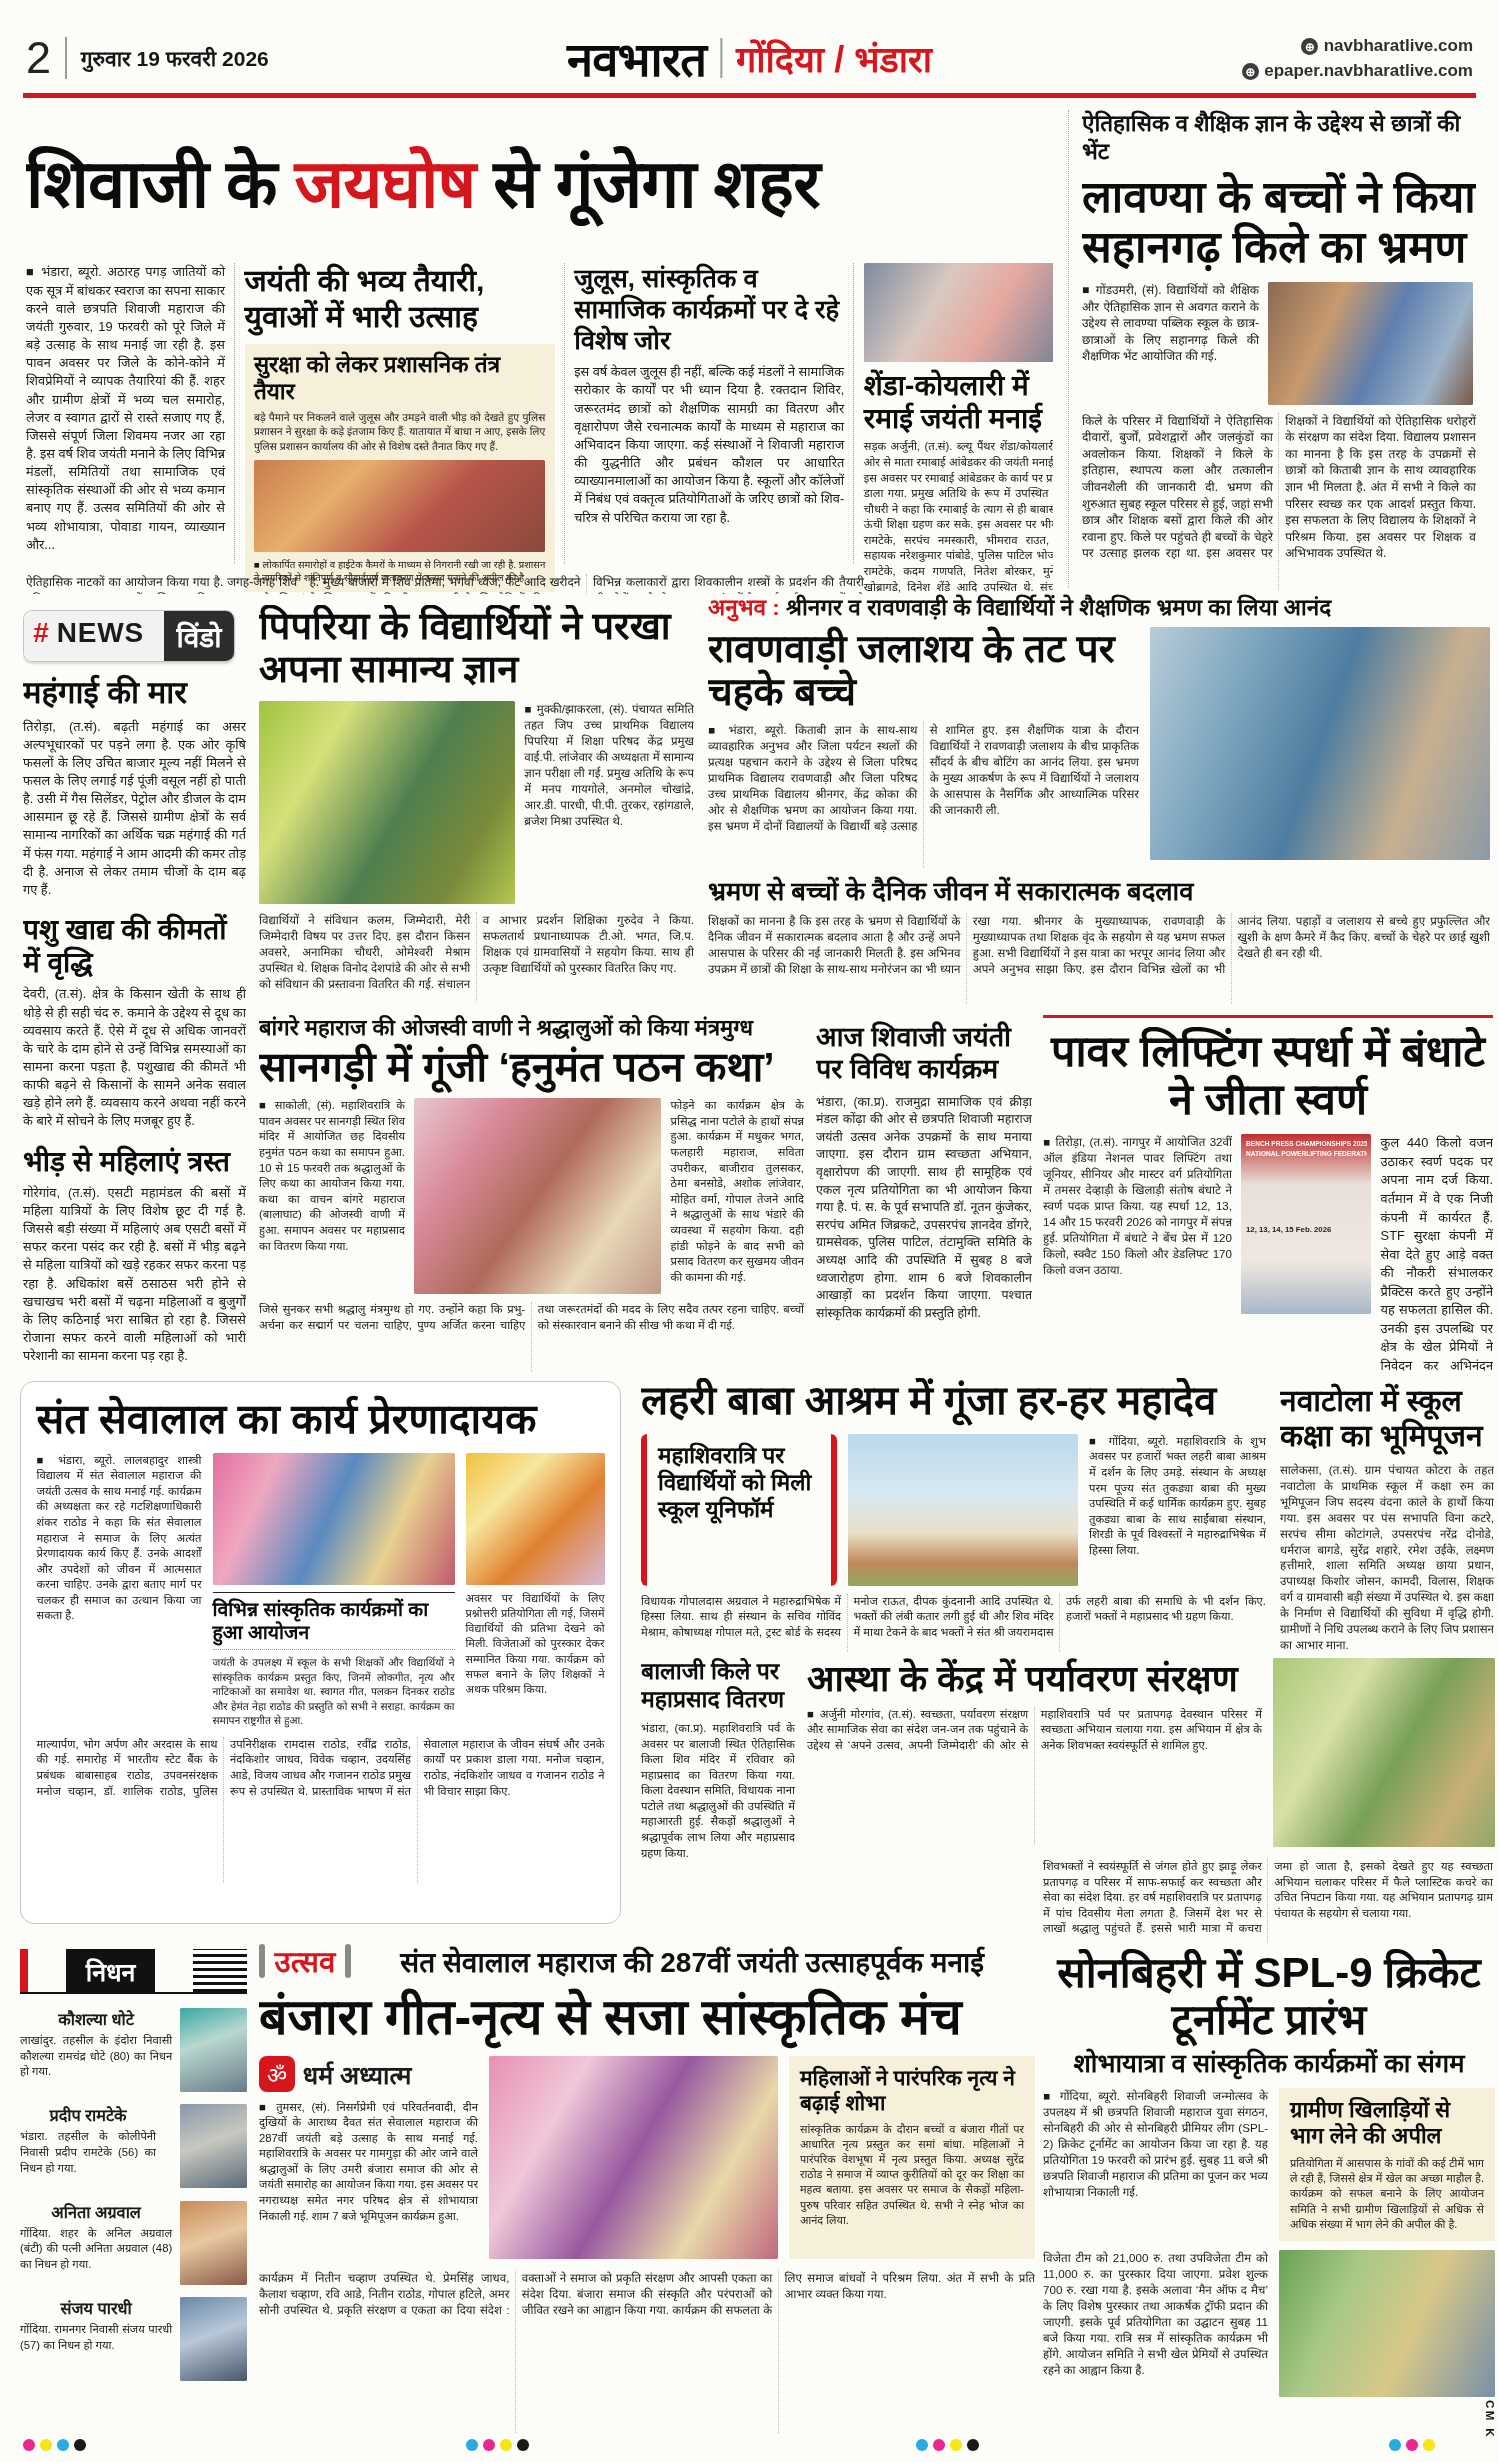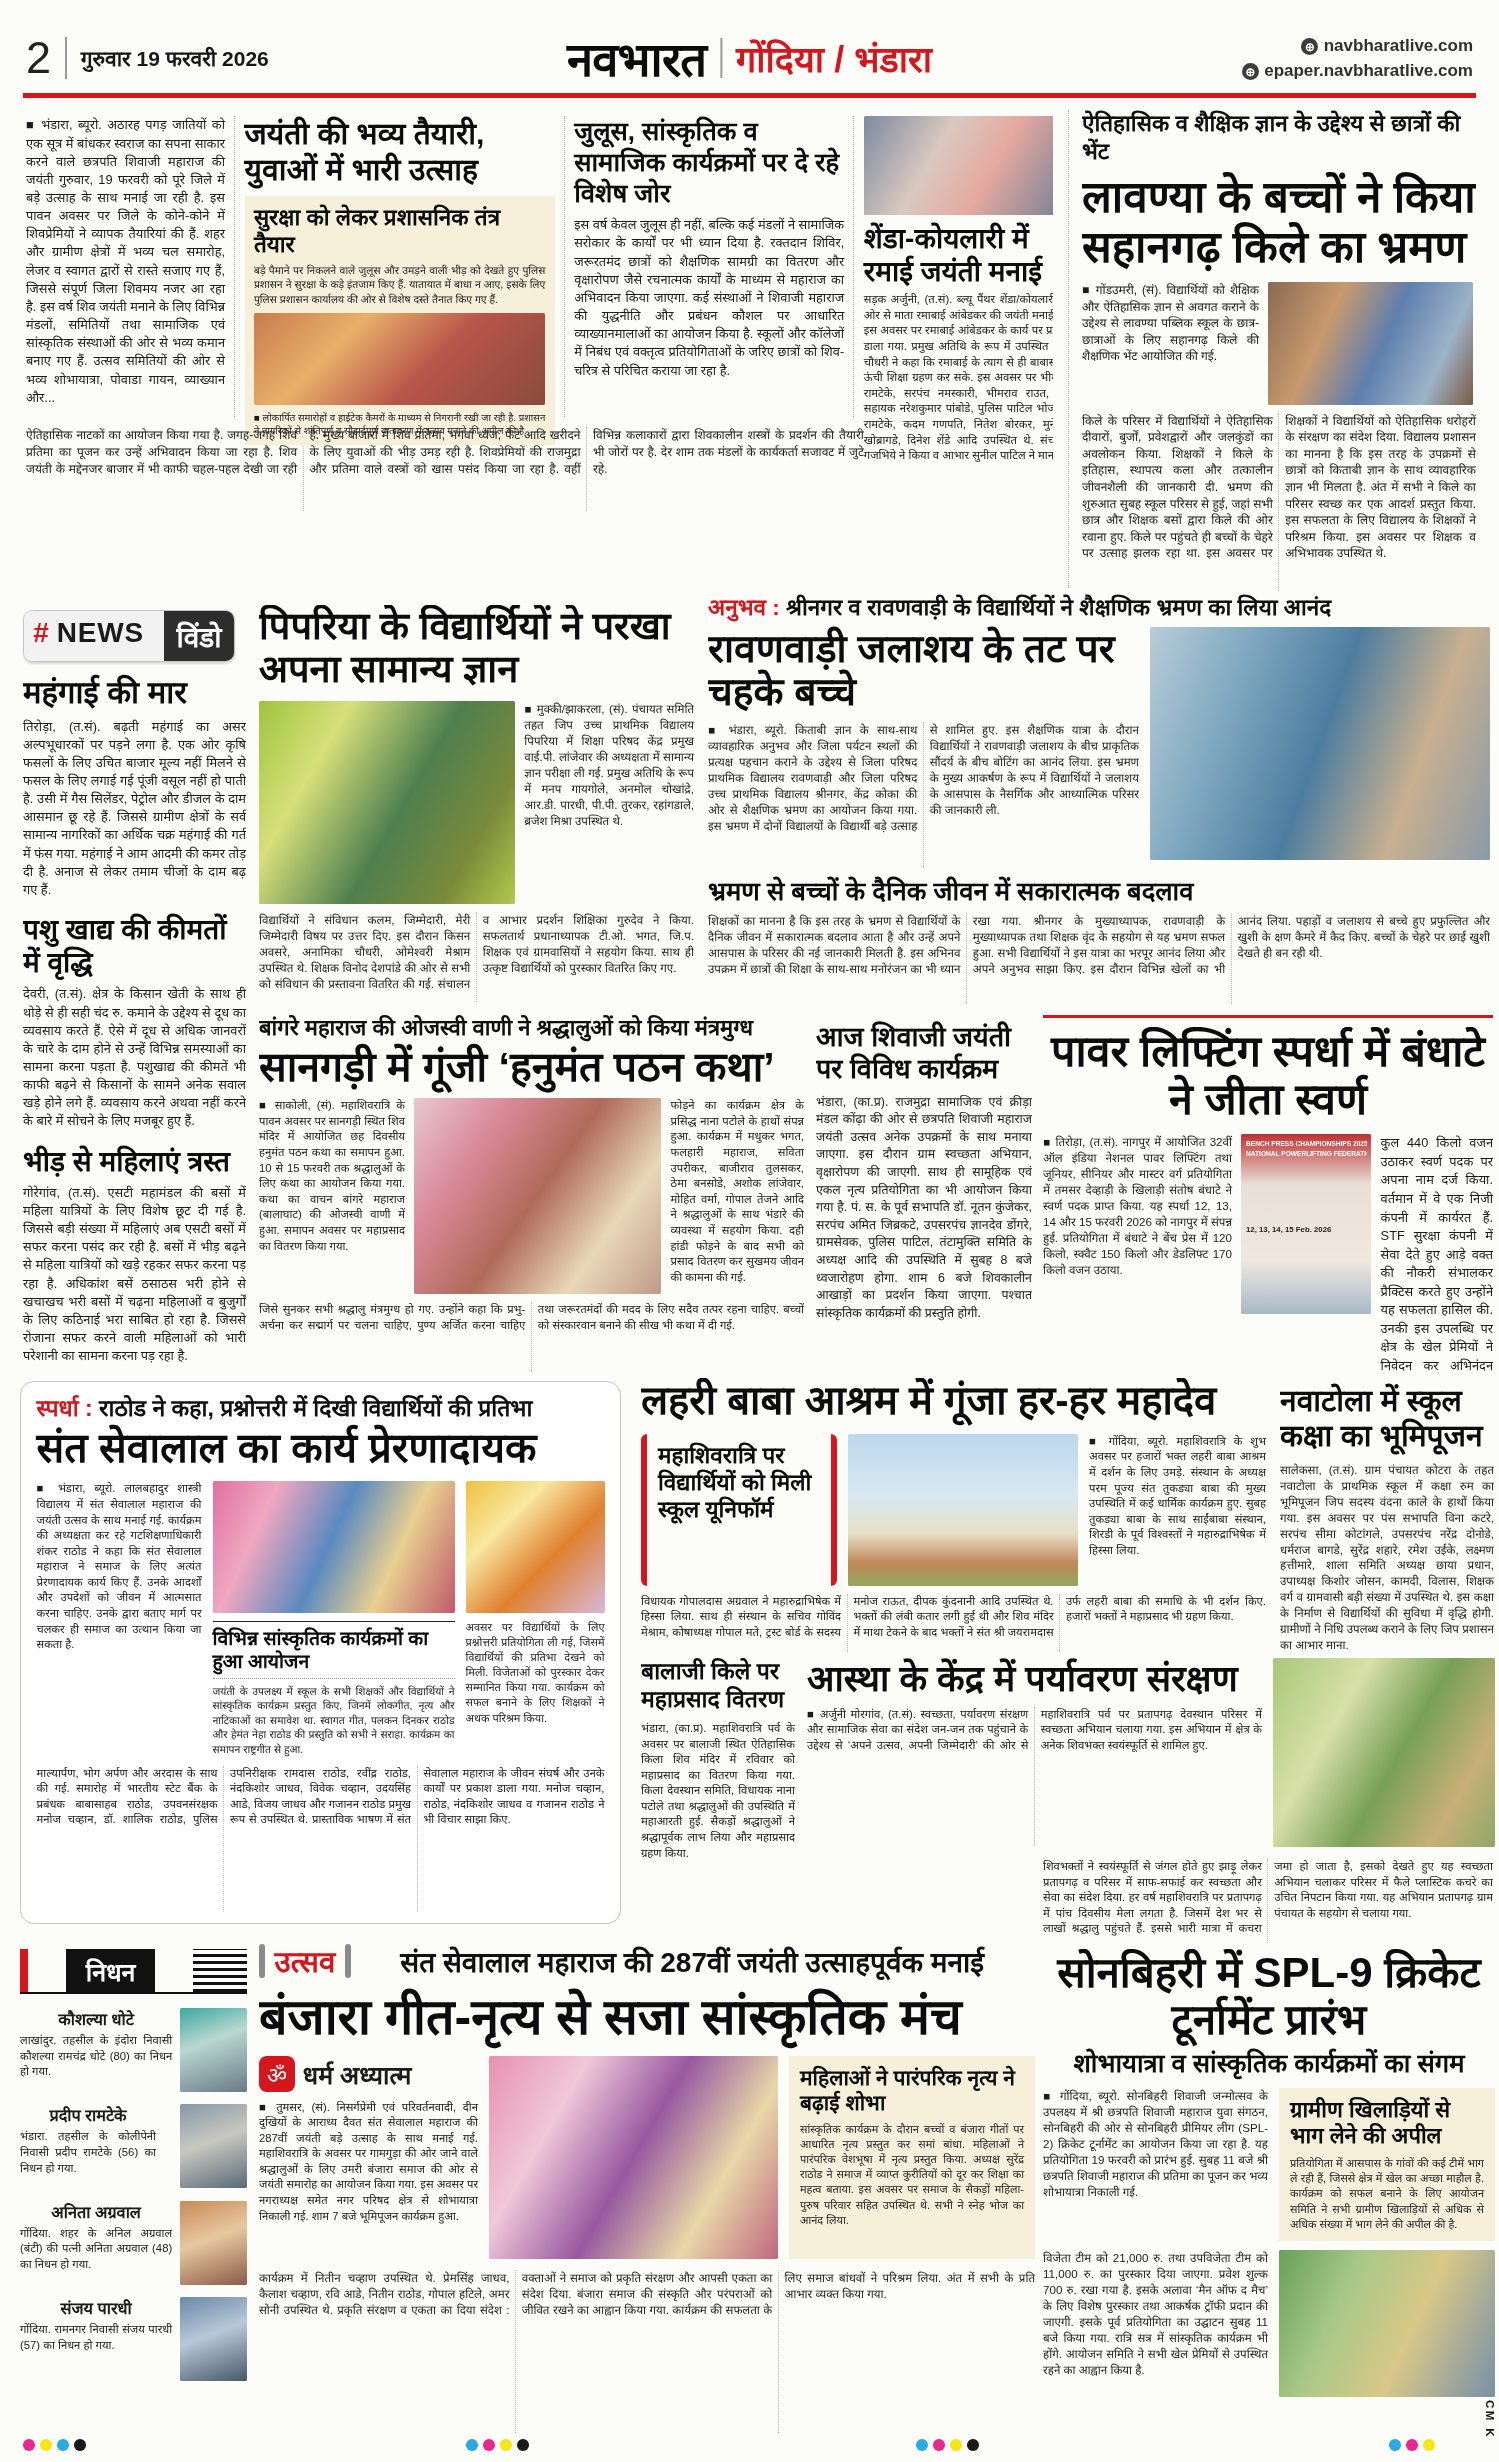--- a/index.html
+++ b/index.html
@@ -42,20 +42,21 @@
     <span class="red" style="font-size:36px;font-weight:800;">गोंदिया / भंडारा</span>
   </div>
   <div style="margin-left:auto;text-align:right;font-size:17px;font-weight:700;color:#2f2f2f;line-height:1.5;">
     <div><span class="globe">⊕</span><span>navbharatlive.com</span></div>
     <div><span class="globe">⊕</span><span>epaper.navbharatlive.com</span></div>
   </div>
 </div>
 <div class="rule-red" style="left:23px;right:23px;top:93px;height:5.4px;"></div>
 
 <div class="art" style="left:26px;top:104px;width:1027px;height:490px;">
+  <h1 class="h-hero"><span>शिवाजी के </span><span class="red">जयघोष</span><span> से गूंजेगा शहर</span></h1>
   <div style="display:flex;gap:0;margin-top:12.4px;height:301px;">
     <div style="width:199px;flex:none;padding-right:9.3px;">
       <div class="bd jt">■ भंडारा, ब्यूरो. अठारह पगड़ जातियों को एक सूत्र में बांधकर स्वराज का सपना साकार करने वाले छत्रपति शिवाजी महाराज की जयंती गुरुवार, 19 फरवरी को पूरे जिले में बड़े उत्साह के साथ मनाई जा रही है. इस पावन अवसर पर जिले के कोने-कोने में शिवप्रेमियों ने व्यापक तैयारियां की हैं. शहर और ग्रामीण क्षेत्रों में भव्य चल समारोह, लेजर व स्वागत द्वारों से रास्ते सजाए गए हैं, जिससे संपूर्ण जिला शिवमय नजर आ रहा है. इस वर्ष शिव जयंती मनाने के लिए विभिन्न मंडलों, समितियों तथा सामाजिक एवं सांस्कृतिक संस्थाओं की ओर से भव्य कमान बनाए गए हैं. उत्सव समितियों की ओर से भव्य शोभायात्रा, पोवाडा गायन, व्याख्यान और...</div>
     </div>
     <div style="width:310px;flex:none;border-left:1.6px dotted #ababab;padding:0 9.3px;">
       <div class="h-md" style="font-size:30px;">जयंती की भव्य तैयारी, युवाओं में भारी उत्साह</div>
       <div class="cream" style="margin-top:9.3px;padding:7.8px 9.3px;">
         <div class="h-sm" style="font-size:22.5px;">सुरक्षा को लेकर प्रशासनिक तंत्र तैयार</div>
         <div class="bd-sm jt" style="margin-top:4.7px;font-size:10.5px;">बड़े पैमाने पर निकलने वाले जुलूस और उमड़ने वाली भीड़ को देखते हुए पुलिस प्रशासन ने सुरक्षा के कड़े इंतजाम किए हैं. यातायात में बाधा न आए, इसके लिए पुलिस प्रशासन कार्यालय की ओर से विशेष दस्ते तैनात किए गए हैं.</div>
         <div class="photo" style="height:92px;margin:6.2px 0;background:linear-gradient(135deg,#c97b4e 0%,#e8b06a 30%,#b8554a 60%,#8a4a3c 100%);"></div>
@@ -149,21 +150,20 @@
     <div class="photo" style="width:130px;height:180px;background:linear-gradient(180deg,#c03030 0%,#e8e0d8 28%,#f0e8e0 70%,#a8b8c8 100%);padding:4.7px;box-sizing:border-box;">
       <div class="poster-line">BENCH PRESS CHAMPIONSHIPS 2025</div>
       <div class="poster-line">NATIONAL POWERLIFTING FEDERATION</div>
       <div class="poster-line" style="color:#222;margin-top:65px;font-size:7.8px;">12, 13, 14, 15 Feb. 2026</div>
     </div>
     <div class="jt" style="flex:1;font-size:12.8px;line-height:1.45;">कुल 440 किलो वजन उठाकर स्वर्ण पदक पर अपना नाम दर्ज किया. वर्तमान में वे एक निजी कंपनी में कार्यरत हैं. STF सुरक्षा कंपनी में सेवा देते हुए आड़े वक्त की नौकरी संभालकर प्रैक्टिस करते हुए उन्होंने यह सफलता हासिल की. उनकी इस उपलब्धि पर क्षेत्र के खेल प्रेमियों ने निवेदन कर अभिनंदन किया है.</div>
   </div>
 </div>
 
 <div class="art" style="left:20px;top:1381px;width:601px;height:543px;border:1.6px solid #c6c6c6;border-radius:14px;padding:12.4px 15.5px;box-sizing:border-box;background:#fff;">
-  <div class="kick" style="font-size:23px;"><span class="red">स्पर्धा :</span><span> राठोड ने कहा, प्रश्नोत्तरी में दिखी विद्यार्थियों की प्रतिभा</span></div>
   <div class="h-xl" style="font-size:41px;margin-top:3.1px;">संत सेवालाल का कार्य प्रेरणादायक</div>
   <div style="display:flex;gap:11px;margin-top:9.3px;">
     <div class="bd-sm jt" style="width:165px;flex:none;font-size:11.3px;">■ भंडारा, ब्यूरो. लालबहादुर शास्त्री विद्यालय में संत सेवालाल महाराज की जयंती उत्सव के साथ मनाई गई. कार्यक्रम की अध्यक्षता कर रहे गटशिक्षणाधिकारी शंकर राठोड ने कहा कि संत सेवालाल महाराज ने समाज के लिए अत्यंत प्रेरणादायक कार्य किए हैं. उनके आदर्शों और उपदेशों को जीवन में आत्मसात करना चाहिए. उनके द्वारा बताए मार्ग पर चलकर ही समाज का उत्थान किया जा सकता है.</div>
     <div style="width:242px;flex:none;">
       <div class="photo" style="height:132px;background:linear-gradient(115deg,#e070a0 0%,#f0a8c0 22%,#5a8ac0 48%,#e8d090 72%,#c05a6a 100%);"></div>
       <div class="h-sm" style="font-size:19.4px;margin-top:7.8px;border-top:1.6px solid #222;border-bottom:0.8px dotted #999;padding:4.7px 0;">विभिन्न सांस्कृतिक कार्यक्रमों का हुआ आयोजन</div>
       <div class="bd-sm jt" style="margin-top:4.7px;font-size:10.5px;">जयंती के उपलक्ष्य में स्कूल के सभी शिक्षकों और विद्यार्थियों ने सांस्कृतिक कार्यक्रम प्रस्तुत किए, जिनमें लोकगीत, नृत्य और नाटिकाओं का समावेश था. स्वागत गीत, पलकन दिनकर राठोड और हेमंत नेहा राठोड की प्रस्तुति को सभी ने सराहा. कार्यक्रम का समापन राष्ट्रगीत से हुआ.</div>
     </div>
     <div style="flex:1;">
       <div class="photo" style="height:132px;background:linear-gradient(135deg,#f0c040 0%,#f8e8a0 30%,#e08030 60%,#d8b8d8 100%);"></div>

